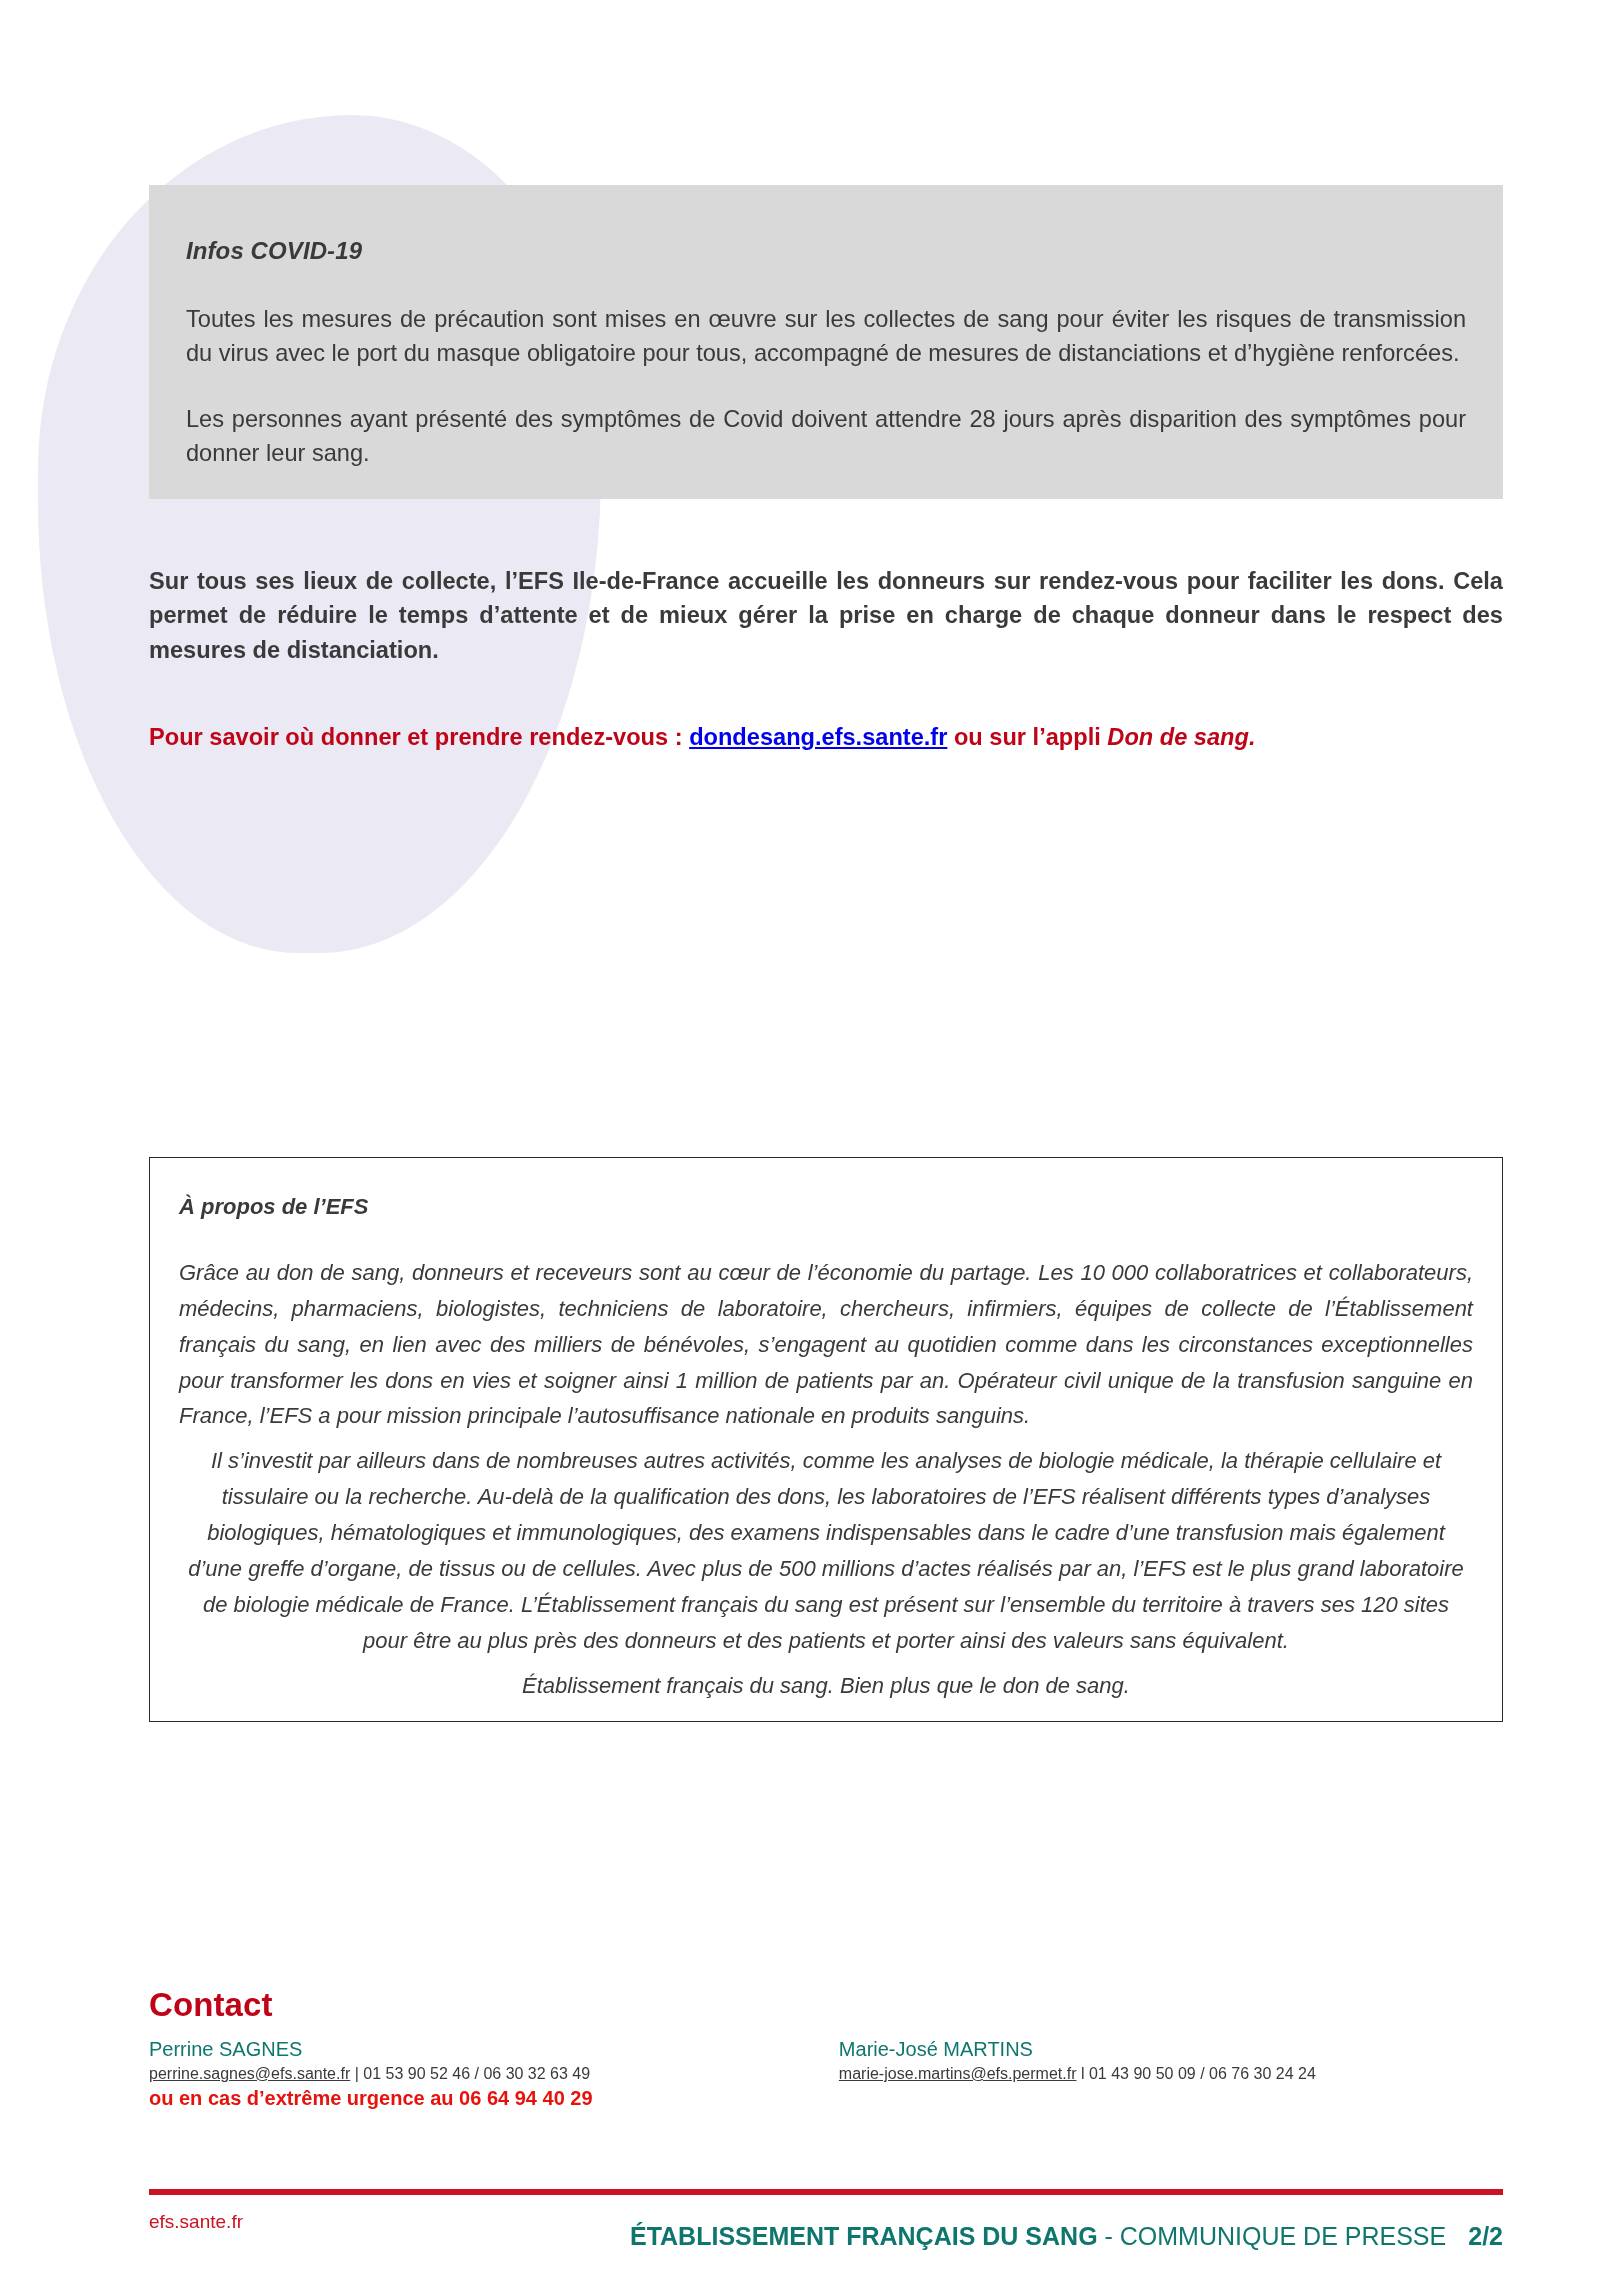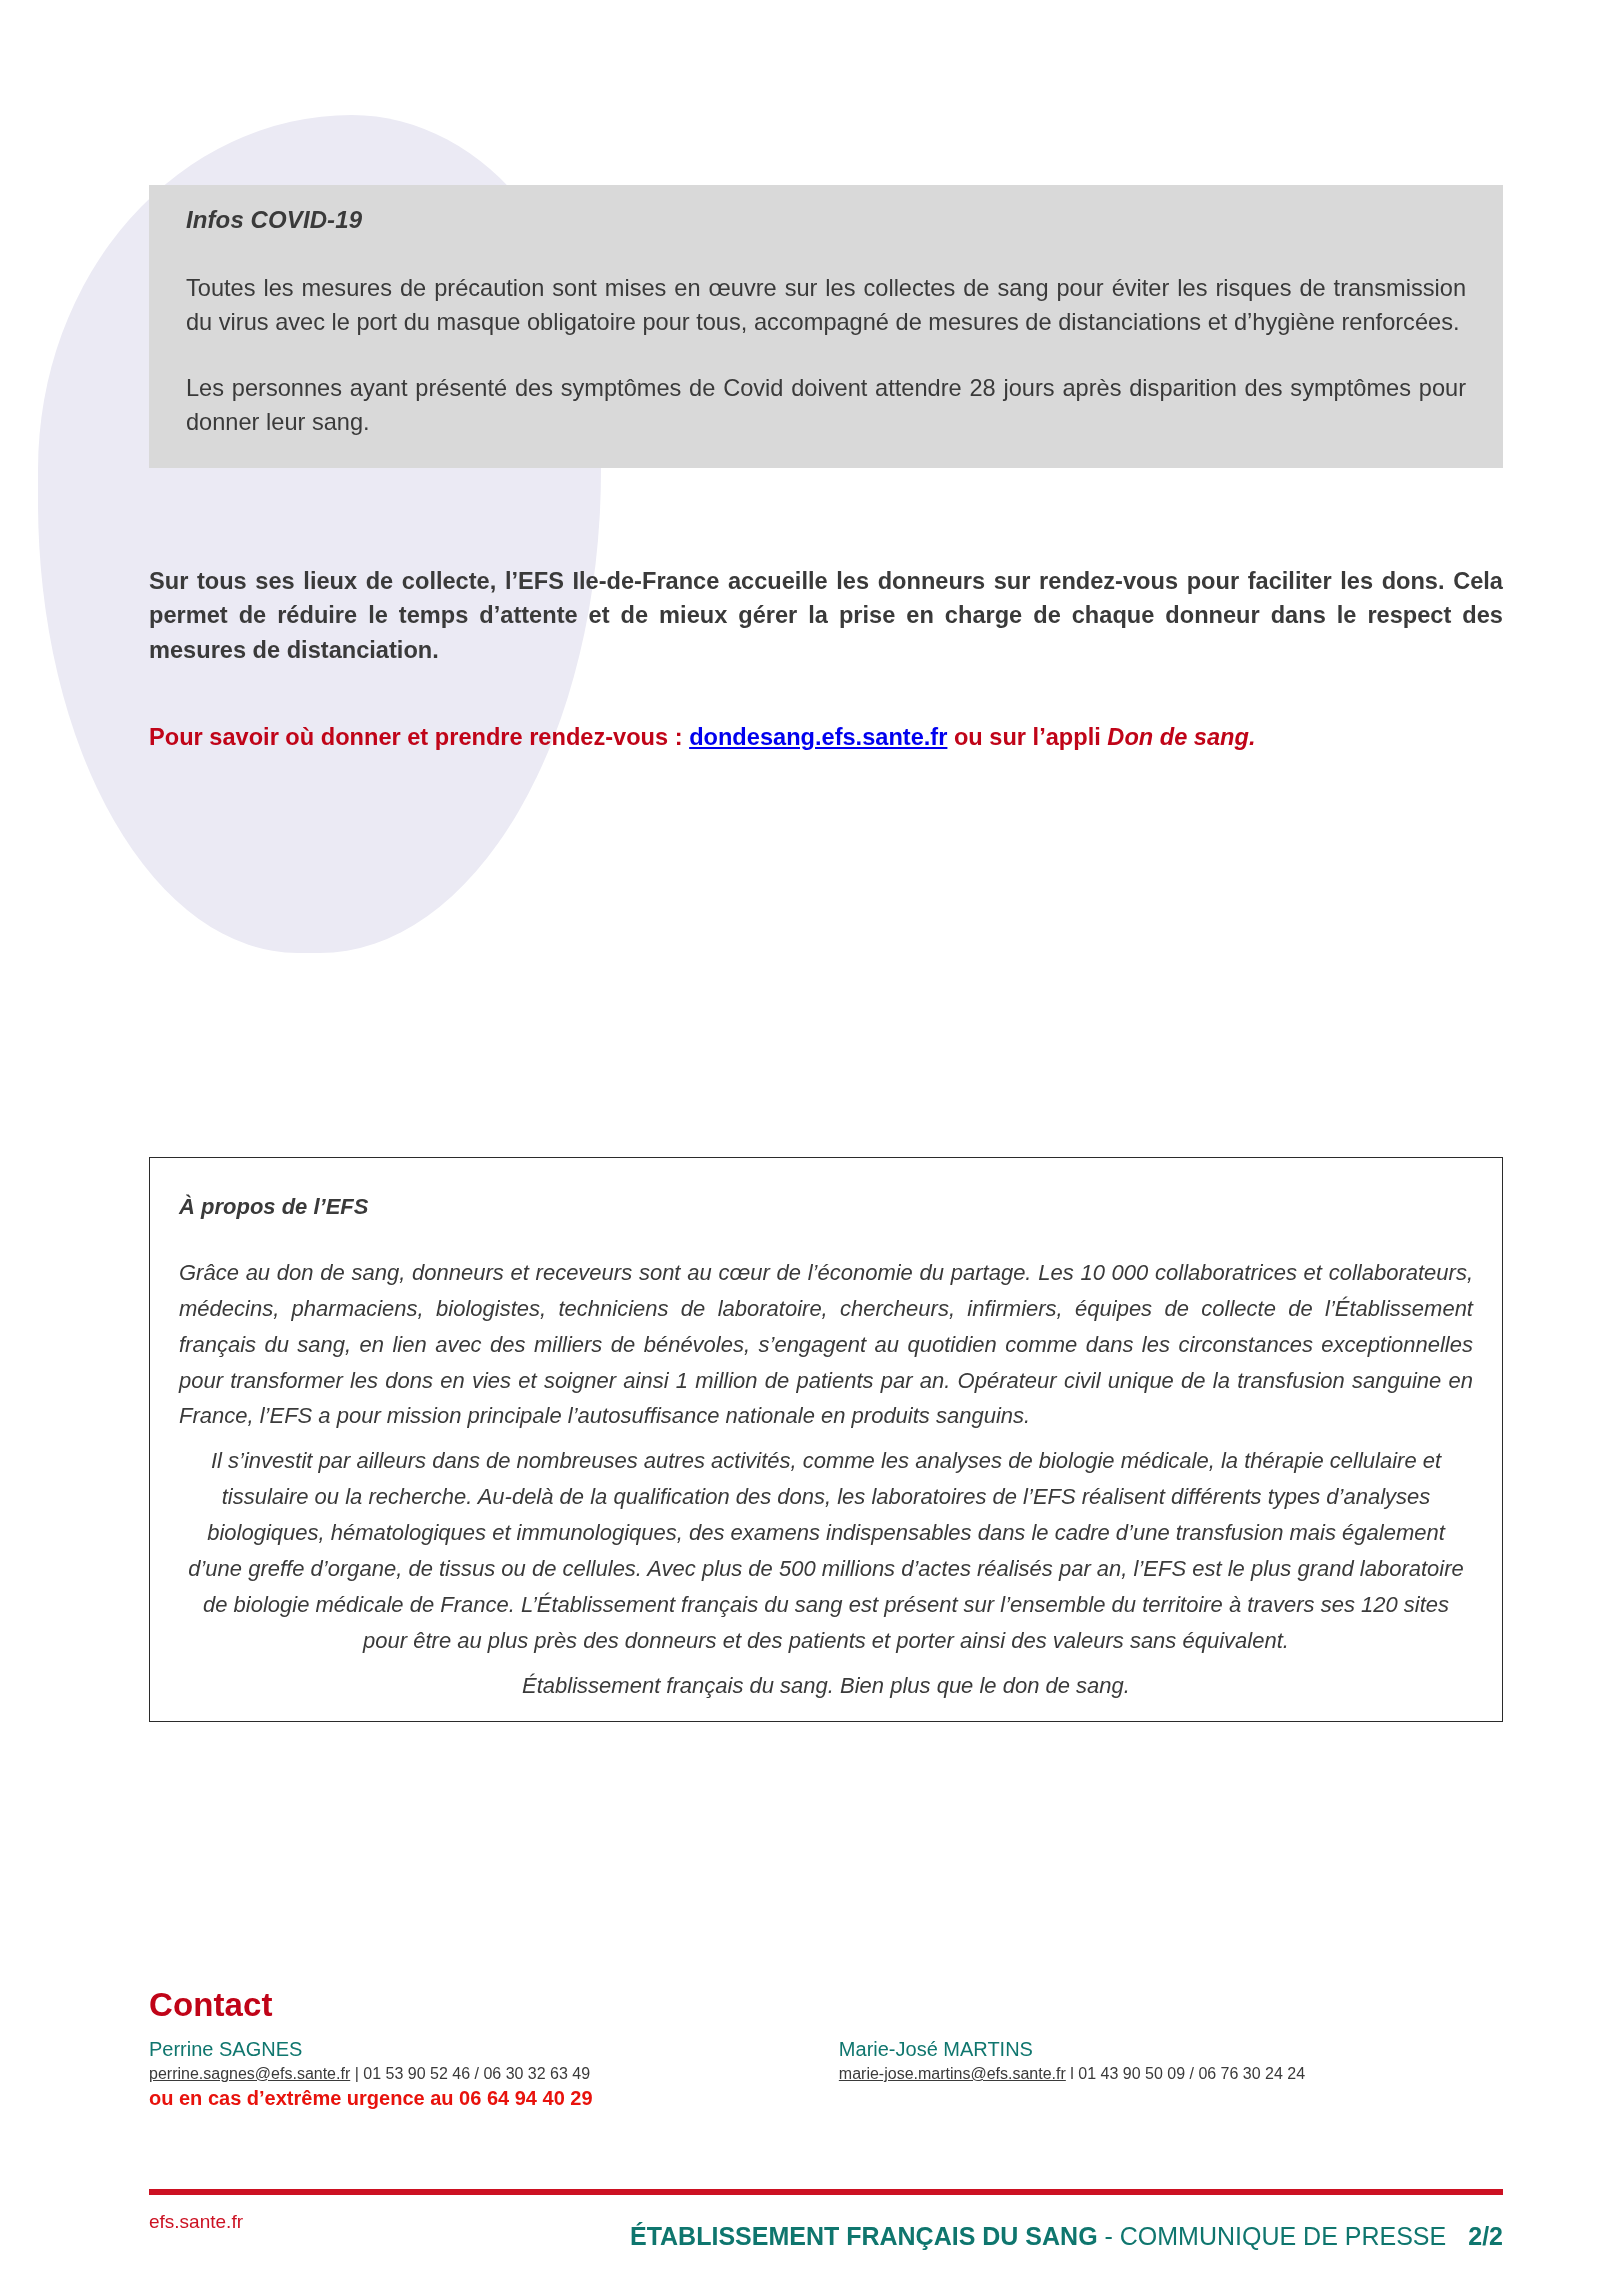--- a/index.html
+++ b/index.html
@@ -40,21 +40,21 @@
   .content-col {
     position: absolute;
     left: 149px;
     width: 1354px;
   }
 
   
   #covid-box {
     top: 185px;
     background: #d9d9d9;
-    padding: 21px 37px 29px 37px;
+    padding: 52px 37px 29px 37px;
     box-sizing: border-box;
     width: 1354px;
   }
   #covid-box .box-title {
     font-style: italic;
     font-weight: bold;
     font-size: 24px;
     color: #3a3a3a;
     margin: 0 0 38px 0;
     letter-spacing: 0.1px;
@@ -240,21 +240,21 @@
     <div class="cols">
 
       <div class="col left">
         <div class="c-name">Perrine SAGNES</div>
         <div class="c-line"><a class="mail" href="#">perrine.sagnes@efs.sante.fr</a><span> | 01 53 90 52 46  / 06 30 32 63 49</span></div>
         <div class="c-urgence">ou en cas d’extrême urgence au 06 64 94 40 29</div>
       </div>
 
       <div class="col right">
         <div class="c-name">Marie-José MARTINS</div>
-        <div class="c-line"><a class="mail" href="#">marie-jose.martins@efs.sante.fr</a><span> l 01 43 90 50 09 / 06 76 30 24 24</span></div>
+        <div class="c-line"><a class="mail" href="#">marie-jose.martins@efs.permet.fr</a><span> l 01 43 90 50 09 / 06 76 30 24 24</span></div>
       </div>
 
     </div>
   </section>
 
   <div id="footer-rule"></div>
   <div id="footer">
     <div class="f-left">efs.sante.fr</div>
     <div class="f-right"><span class="strong">ÉTABLISSEMENT FRANÇAIS DU SANG</span><span> - COMMUNIQUE DE PRESSE</span><span class="pageno">2/2</span></div>
   </div>

